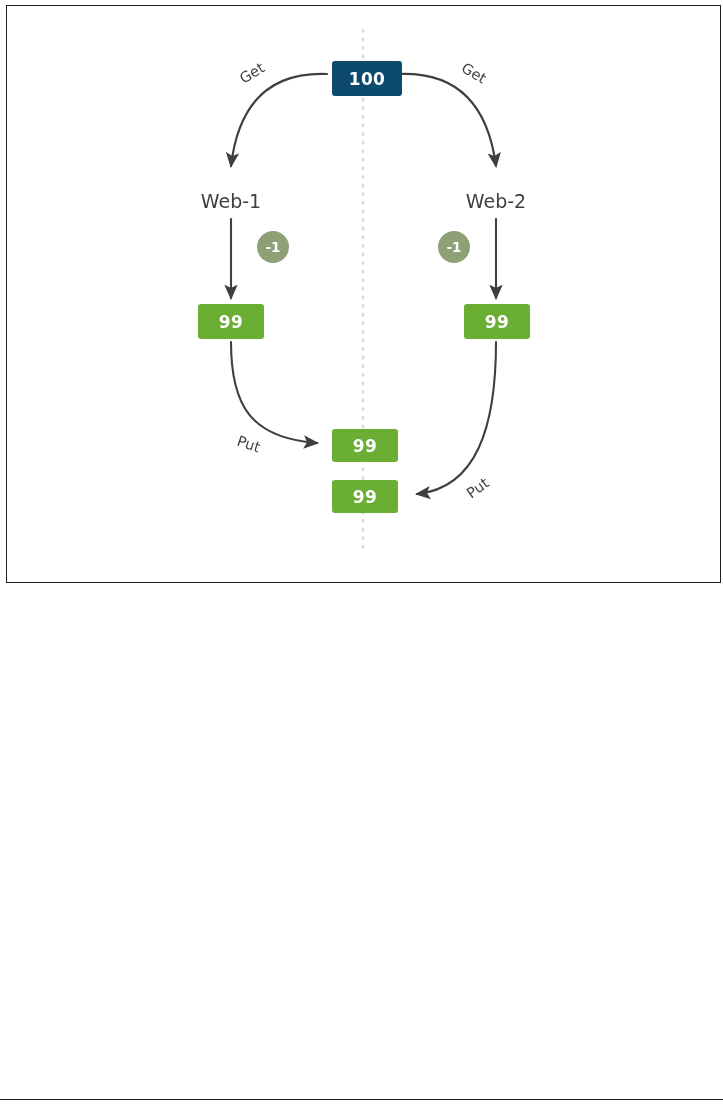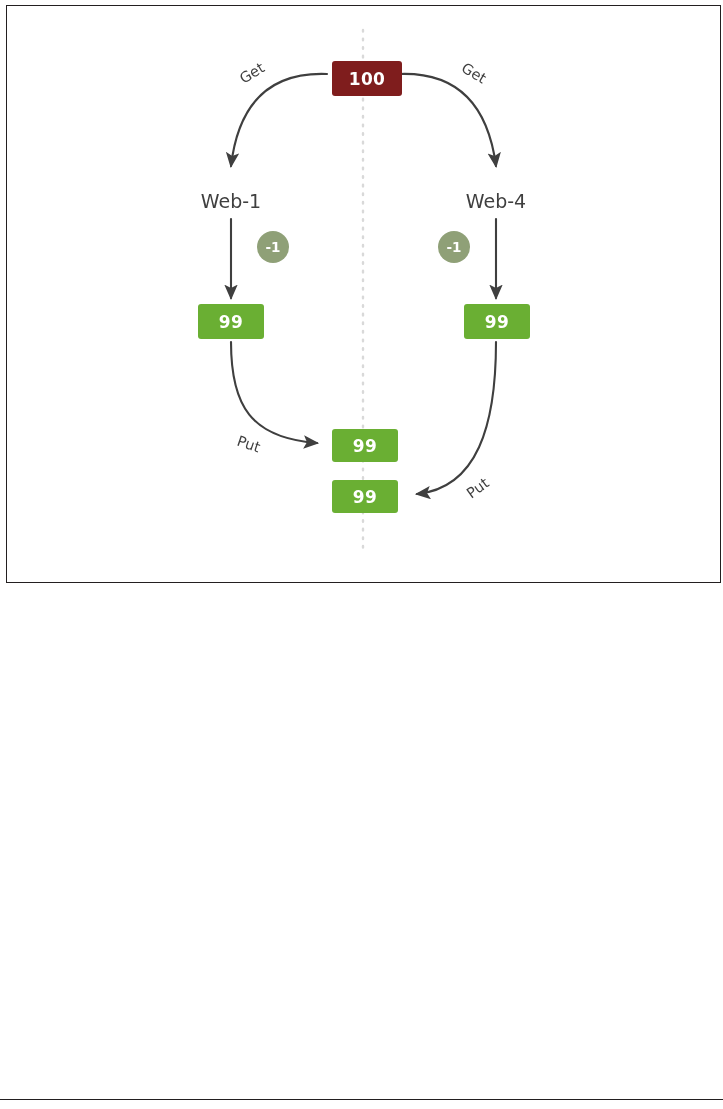--- a/index.html
+++ b/index.html
@@ -116,25 +116,25 @@
 
       <path d="M 224,213 L 224,292" fill="none" stroke="#3f3f3f" stroke-width="2.1" stroke-linecap="round" marker-end="url(#arrowhead)"></path>
 
       <path d="M 489,213 L 489,292" fill="none" stroke="#3f3f3f" stroke-width="2.1" stroke-linecap="round" marker-end="url(#arrowhead)"></path>
 
       <path d="M 224,336 C 224,400 244,432 310,437" fill="none" stroke="#3f3f3f" stroke-width="2.1" stroke-linecap="round" marker-end="url(#arrowhead)"></path>
 
       <path d="M 489,336 C 489,420 470,482 410,488" fill="none" stroke="#3f3f3f" stroke-width="2.1" stroke-linecap="round" marker-end="url(#arrowhead)"></path>
     </svg>
 
-    <div class="value-box" style="left:325px; top:55px; width:70px; height:35px; font-size:17px; background:#7f1d1d;">100</div>
+    <div class="value-box" style="left:325px; top:55px; width:70px; height:35px; font-size:17px; background:#0c4a6e;">100</div>
 
     <div class="node-label" style="left:174px; top:184px; width:100px;">Web-1</div>
 
-    <div class="node-label" style="left:439px; top:184px; width:100px;">Web-4</div>
+    <div class="node-label" style="left:439px; top:184px; width:100px;">Web-2</div>
 
     <div class="delta-badge" style="left:250px; top:225px; width:32px; height:32px; font-size:13.5px; background:#8fa077;">-1</div>
 
     <div class="delta-badge" style="left:431px; top:225px; width:32px; height:32px; font-size:13.5px; background:#8fa077;">-1</div>
 
     <div class="value-box" style="left:191px; top:298px; width:66px; height:35px; font-size:17px; background:#6aaf33;">99</div>
 
     <div class="value-box" style="left:457px; top:298px; width:66px; height:35px; font-size:17px; background:#6aaf33;">99</div>
 
     <div class="value-box" style="left:325px; top:423px; width:66px; height:33px; font-size:17px; background:#6aaf33;">99</div>

